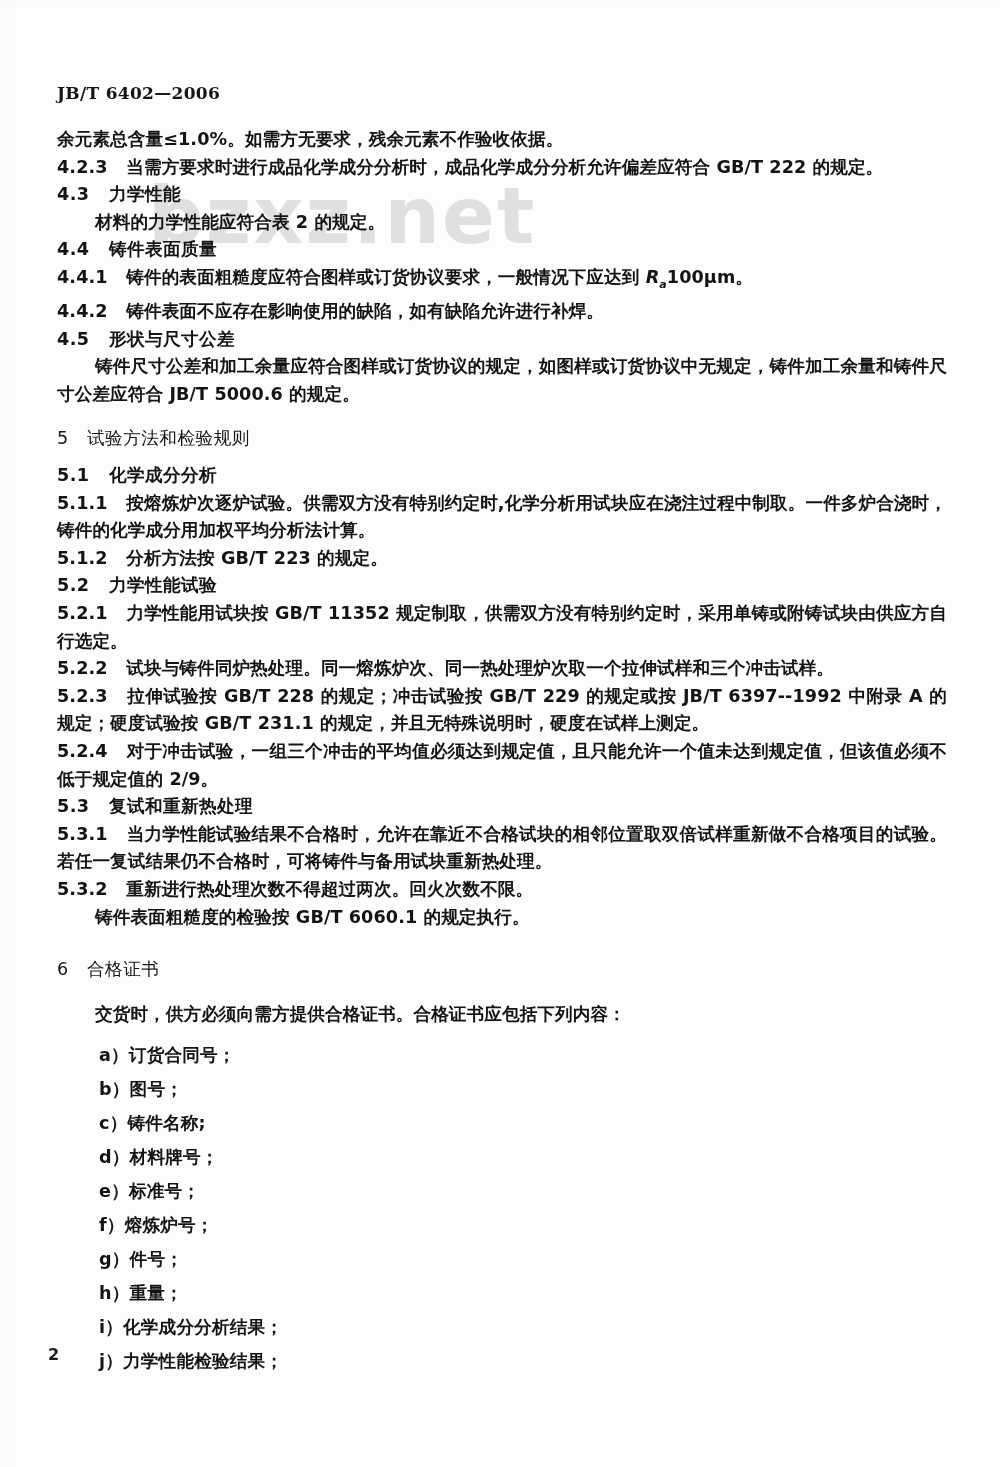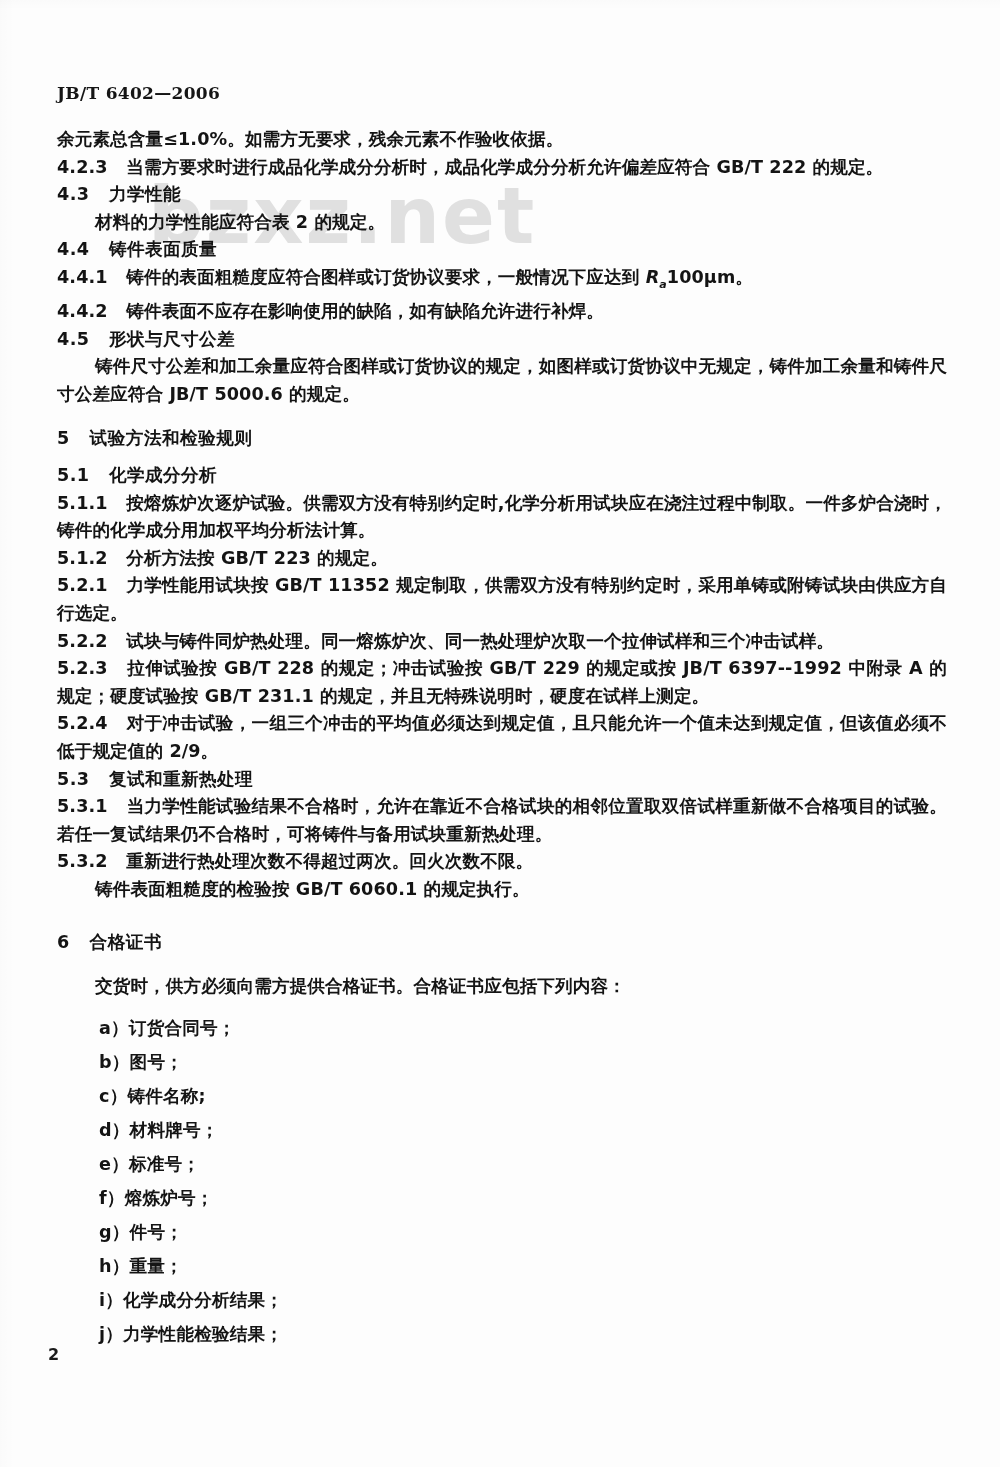--- a/index.html
+++ b/index.html
@@ -74,21 +74,21 @@
     font-weight: 600;
     text-align: justify;
     white-space: pre-wrap;
   }
   
   p.heading {
     font-weight: 700;
     letter-spacing: 0.4px;
   }
   p.section {
-    font-weight: 700;
+    font-weight: 400;
     letter-spacing: 0.5px;
   }
   .gap-sm { height: 9px; }
   .gap-md { height: 17px; }
   .gap-lg { height: 25px; }
   .indent { text-indent: 38px; }
   .list-item {
     margin: 3px;
     padding-left: 39px;
     color: #141414;
@@ -148,20 +148,21 @@
       <p class="line section">5   试验方法和检验规则</p>
 
       <div class="gap-sm"></div>
 
       <p class="line heading">5.1   化学成分分析</p>
 
       <p class="para">5.1.1   按熔炼炉次逐炉试验。供需双方没有特别约定时,化学分析用试块应在浇注过程中制取。一件多炉合浇时，铸件的化学成分用加权平均分析法计算。</p>
 
       <p class="line">5.1.2   分析方法按 GB/T 223 的规定。</p>
 
+      <p class="line heading">5.2   力学性能试验</p>
 
       <p class="para">5.2.1   力学性能用试块按 GB/T 11352 规定制取，供需双方没有特别约定时，采用单铸或附铸试块由供应方自行选定。</p>
 
       <p class="line">5.2.2   试块与铸件同炉热处理。同一熔炼炉次、同一热处理炉次取一个拉伸试样和三个冲击试样。</p>
 
       <p class="para">5.2.3   拉伸试验按 GB/T 228 的规定；冲击试验按 GB/T 229 的规定或按 JB/T 6397--1992 中附录 A 的规定；硬度试验按 GB/T 231.1 的规定，并且无特殊说明时，硬度在试样上测定。</p>
 
       <p class="para">5.2.4   对于冲击试验，一组三个冲击的平均值必须达到规定值，且只能允许一个值未达到规定值，但该值必须不低于规定值的 2/9。</p>
 
       <p class="line heading">5.3   复试和重新热处理</p>

